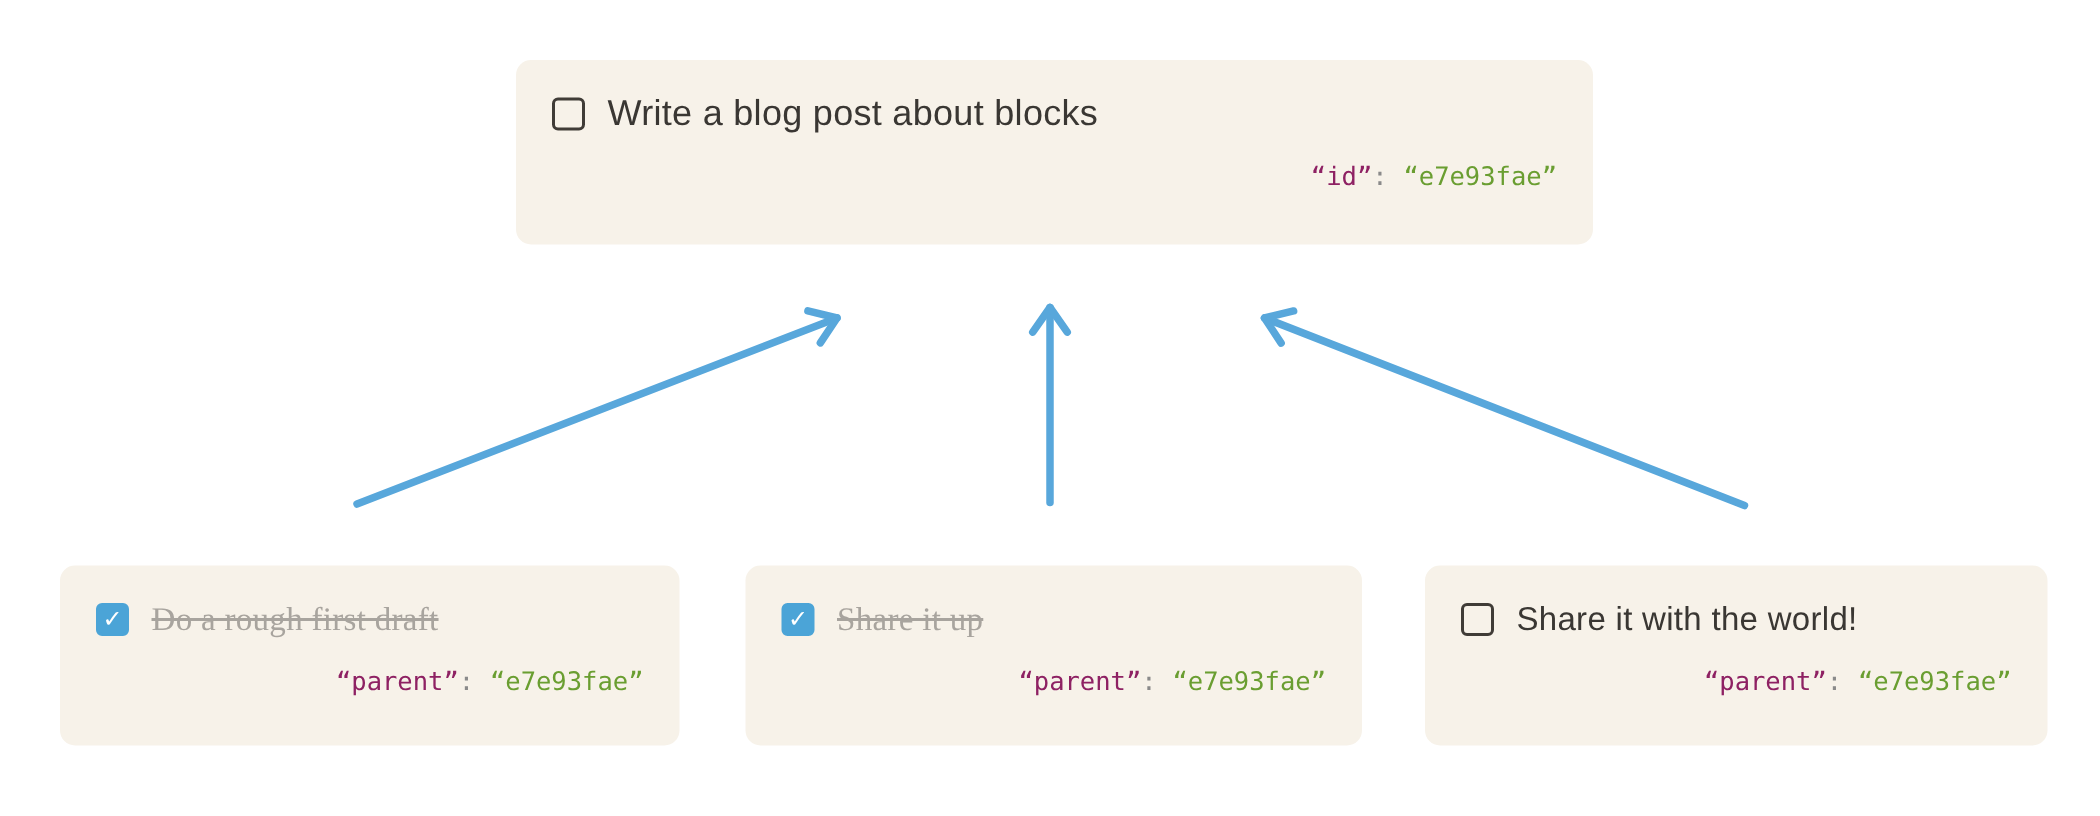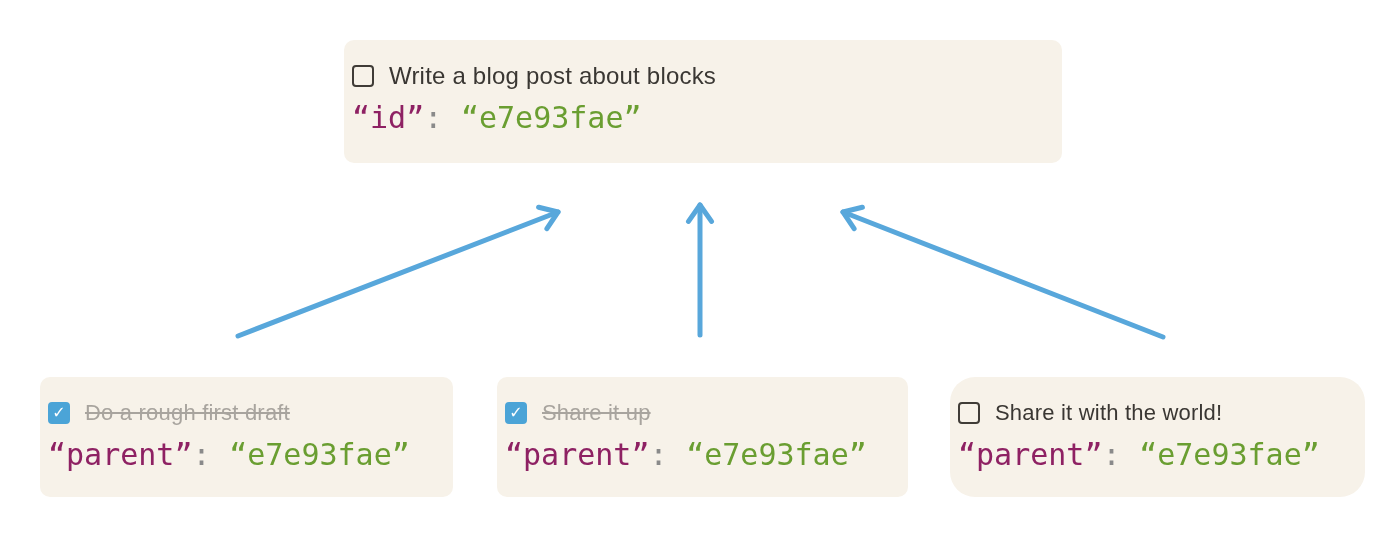--- a/index.html
+++ b/index.html
@@ -18,42 +18,43 @@
     pointer-events: none;
   }
 
   .block-card {
     position: absolute;
     background: #f7f2e9;
     border-radius: 10px;
     display: flex;
     flex-direction: column;
     gap: 13px;
-    padding: 22px 8px;
+    padding: 22px 24px;
     box-sizing: border-box;
   }
   #parent-card  { left: 344px; top: 40px;  width: 718px; height: 123px; }
   #child-card-0 { left: 40px;  top: 377px; width: 413px; height: 120px; }
   #child-card-1 { left: 497px; top: 377px; width: 411px; height: 120px; }
-  #child-card-2 { left: 950px; top: 377px; width: 415px; height: 120px; border-radius: 25px; }
+  #child-card-2 { left: 950px; top: 377px; width: 415px; height: 120px; }
 
   .block-row { display: flex; align-items: center; gap: 15px; }
 
   .block-title {
     font-size: 22px;
     color: #3a3733;
     letter-spacing: 0.2px;
     line-height: 28px;
     white-space: nowrap;
   }
   #parent-card .block-title { font-size: 24px; }
   .block-title[data-state="done"] {
     color: #a8a49e;
     text-decoration: line-through;
     text-decoration-thickness: 2px;
+    font-family: Liberation Serif, serif;
   }
 
   .checkbox {
     width: 22px; height: 22px;
     border: 2.5px solid #403c37;
     border-radius: 4px;
     box-sizing: border-box;
     display: flex; align-items: center; justify-content: center;
     flex: none;
     background: transparent;
@@ -67,23 +68,24 @@
     color: #ffffff;
     font-family: "DejaVu Sans", sans-serif;
     font-weight: bold;
     font-size: 16px;
     line-height: 1;
   }
   .checkbox[data-state="done"] .check-glyph { display: block; }
 
   .code-line {
     font-family: "DejaVu Sans Mono", monospace;
-    font-size: 30px;
+    font-size: 17px;
     line-height: 30px;
     white-space: pre;
+    text-align: right;
   }
   .code-key   { color: #8e2163; }
   .code-colon { color: #8a8a8a; }
   .code-value { color: #6a9e31; margin-left: 0.62em; }
 </style>
 </head>
 <body>
 
 <div class="canvas">
 

